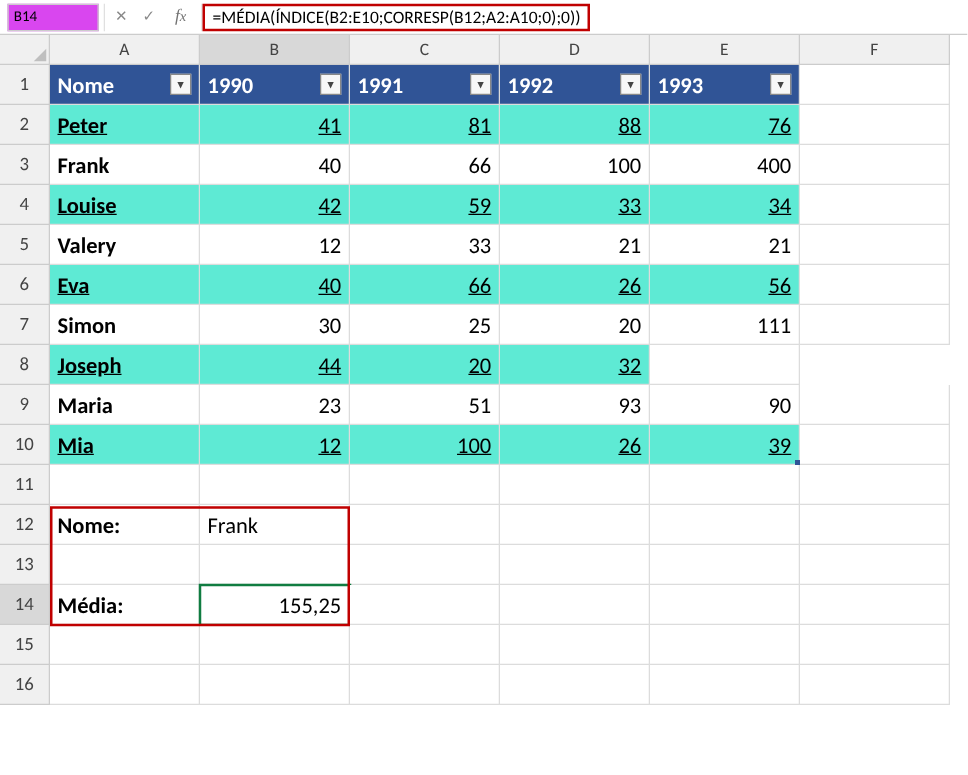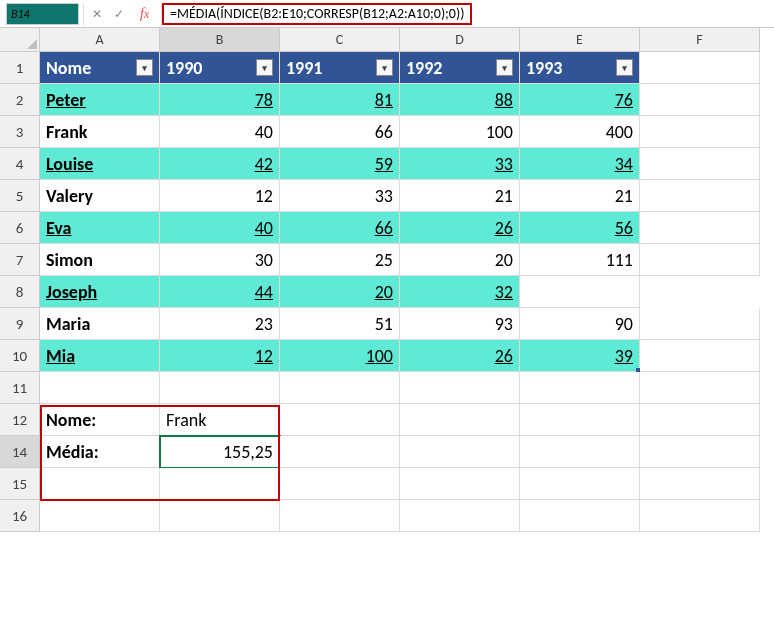--- a/index.html
+++ b/index.html
@@ -19,29 +19,28 @@
     background: #fff;
     font-size: 13px;
   }
   .name-box {
     width: 73px;
     height: 22px;
     margin: 0 4px 0 6px;
     border: 1px solid #ccc;
     padding: 0 4px;
     font-size: 12px;
-    background: #0f766e;
+    background: #d946ef;
     text-align: left;
     display: flex;
     align-items: center;
-    font-style: italic;
   }
   .fx-btns { display: flex; align-items: center; gap: 8px; padding: 0 6px; border-left:1px solid #e0e0e0; border-right:1px solid #e0e0e0; height:22px; color:#666; }
   .fx-btn { width:14px; text-align:center; font-size:12px; color:#888; }
-  .fx-label { font-style: italic; font-family: 'Times New Roman', serif; font-size: 14px; color:#ef4444; padding:0 6px; }
+  .fx-label { font-style: italic; font-family: 'Times New Roman', serif; font-size: 14px; color:#737373; padding:0 6px; }
   .formula-wrap {
     flex: 1;
     display: flex;
     align-items: center;
     height: 22px;
   }
   .formula-text {
     border: 2px solid #c00000;
     padding: 1px 6px;
     font-size: 14px;
@@ -197,21 +196,21 @@
         </div>
         <div class="cell header-cell colE num">
           <span>1993</span>
           <div class="filter-btn">▾</div>
         </div>
         <div class="cell colF"></div>
       </div>
       <div class="row">
         <div class="row-header">2</div>
         <div class="cell colA name-cell stripe-even">Peter</div>
-        <div class="cell colB num stripe-even">78</div>
+        <div class="cell colB num stripe-even">41</div>
         <div class="cell colC num stripe-even">81</div>
         <div class="cell colD num stripe-even">88</div>
         <div class="cell colE num stripe-even">76</div>
         <div class="cell colF"></div>
       </div>
       <div class="row">
         <div class="row-header">3</div>
         <div class="cell colA name-cell stripe-odd">Frank</div>
         <div class="cell colB num stripe-odd">40</div>
         <div class="cell colC num stripe-odd">66</div>
@@ -293,20 +292,29 @@
       <div class="row">
         <div class="row-header">12</div>
         <div class="cell colA bold">Nome:</div>
         <div class="cell colB">Frank</div>
         <div class="cell colC"></div>
         <div class="cell colD"></div>
         <div class="cell colE"></div>
         <div class="cell colF"></div>
       </div>
       <div class="row">
+        <div class="row-header">13</div>
+        <div class="cell colA"></div>
+        <div class="cell colB"></div>
+        <div class="cell colC"></div>
+        <div class="cell colD"></div>
+        <div class="cell colE"></div>
+        <div class="cell colF"></div>
+      </div>
+      <div class="row">
         <div class="row-header active">14</div>
         <div class="cell colA bold">Média:</div>
         <div class="cell colB num active-cell">155,25</div>
         <div class="cell colC"></div>
         <div class="cell colD"></div>
         <div class="cell colE"></div>
         <div class="cell colF"></div>
       </div>
       <div class="row">
         <div class="row-header">15</div>

